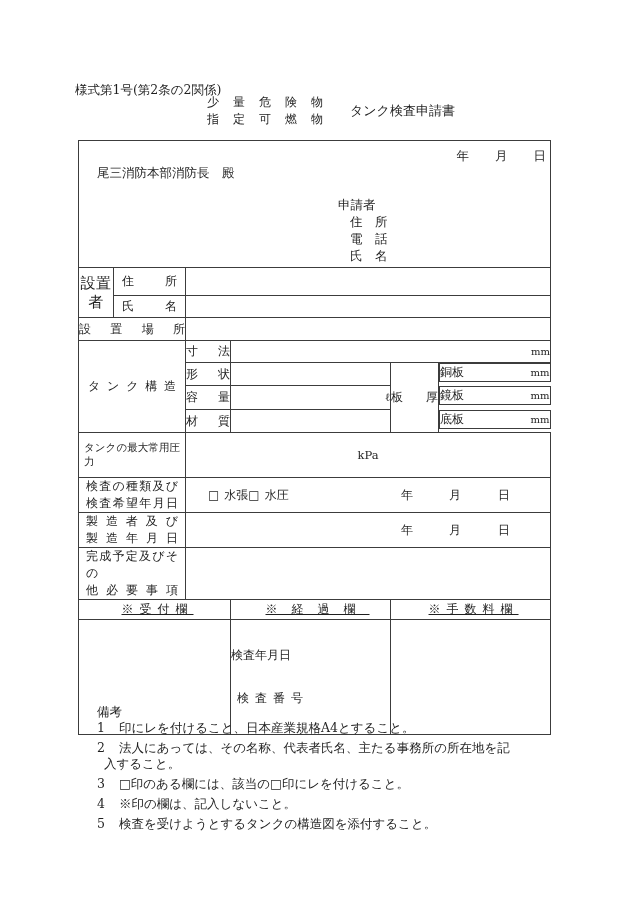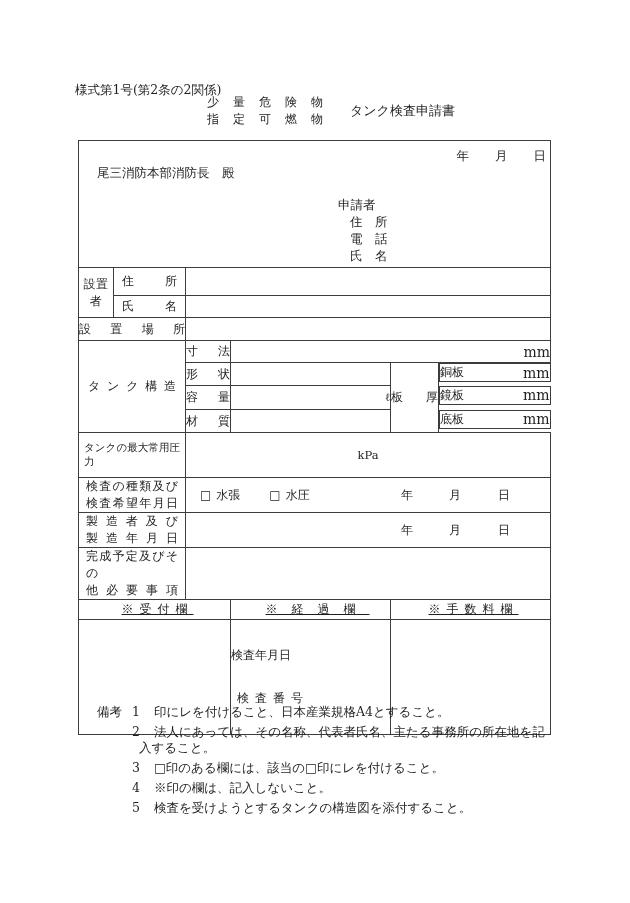--- a/index.html
+++ b/index.html
@@ -45,45 +45,45 @@
   .top-date {
     position: absolute; top: 8px; right: 4px;
     display: flex; gap: 26px; font-size: 12.5px; line-height: 14px;
   }
   .addressee { position: absolute; left: 18px; top: 24px; font-size: 12.5px; white-space: nowrap; }
   .applicant { position: absolute; left: 244px; top: 55px; font-size: 12.5px; line-height: 17px; margin-left: 15px; }
   .applicant .fld { padding-left: 12px; white-space: nowrap; }
 
   
   .unit-cell { display: flex; justify-content: space-between; align-items: center; padding: 0 4px 0 7px; }
-  .unit { font-size: 14px; }
+  .unit { font-size: 10px; }
   .right-unit { text-align: right; padding-right: 4px; font-size: 10px; }
   .liter-cell { text-align: right; padding-right: 11px; font-size: 11px; }
   .kpa-cell { text-align: center; padding-right: 38px; font-size: 11.5px; }
 
   td.rel { position: relative; }
-  .cbgroup { position: absolute; left: 14px; top: 50%; transform: translateY(-50%); display: flex; gap: 29px; white-space: nowrap; }
+  .cbgroup { position: absolute; left: 22px; top: 50%; transform: translateY(-50%); display: flex; gap: 0; white-space: nowrap; }
   .cb .bx { margin-right: 5px; }
   .ymd { position: absolute; top: 50%; transform: translateY(-50%); font-size: 12px; }
   .ymd-y { left: 215px; } .ymd-m { left: 263px; } .ymd-d { left: 312px; }
 
   .small-label { font-size: 10.5px; }
-  .installer-label { font-size: 12px; text-align: center; letter-spacing: 0.5px; padding: 0 1px; }
+  .installer-label { font-size: 15px; text-align: center; letter-spacing: 0.5px; padding: 0 1px; }
 
   
   .sec-head { text-align: center; white-space: nowrap; text-decoration: underline; }
   .ls6 { letter-spacing: 6px; text-indent: 6px; }
   .ls14 { letter-spacing: 14px; text-indent: 14px; }
   td.process-cell { vertical-align: top; padding: 30px 0 0 8px; }
   .process-line1 { margin-bottom: 26px; }
 
   
   .notes {
     position: absolute; left: 97px; top: 704px; width: 470px;
-    display: flex; font-size: 12.5px;
+    display: flex; font-size: 12.5px; flex-direction: column;
   }
   .notes-label { white-space: nowrap; margin-right: 10px; line-height: 16px; }
   .note-item { display: flex; margin-bottom: 4px; }
   .note-num { width: 13px; margin-right: 9px; line-height: 16px; flex: none; }
   .note-text { width: 412px; line-height: 16px; margin-left: -15px; text-indent: 15px; }
 </style>
 </head>
 <body>
 
 <div class="page">

